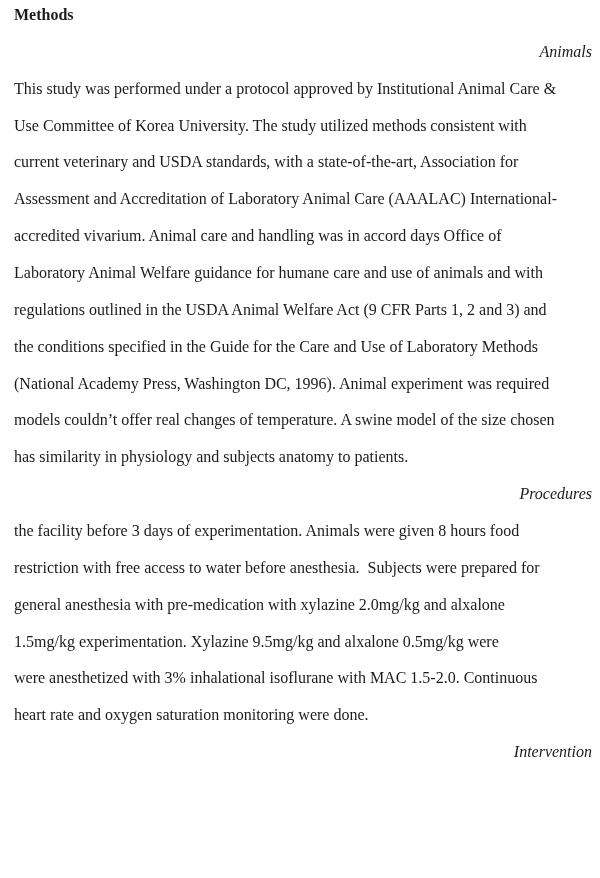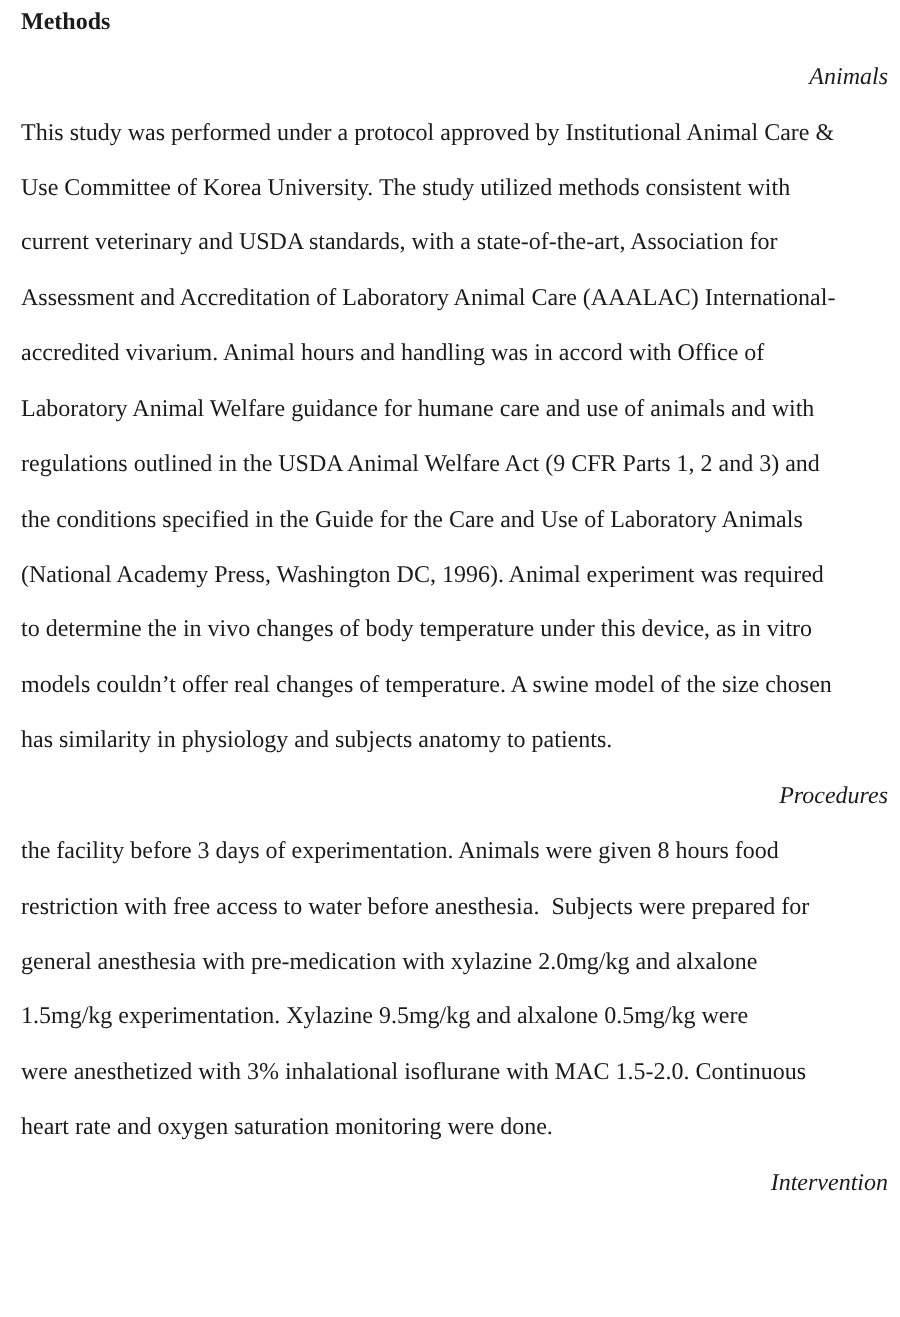--- a/index.html
+++ b/index.html
@@ -40,26 +40,25 @@
 <body>
 
 <div class="page">
   <div class="text-block">
       <div class="line bold">Methods</div>
       <div class="line italic">Animals</div>
       <div class="line ">This study was performed under a protocol approved by Institutional Animal Care &amp;</div>
       <div class="line ">Use Committee of Korea University. The study utilized methods consistent with</div>
       <div class="line ">current veterinary and USDA standards, with a state-of-the-art, Association for</div>
       <div class="line ">Assessment and Accreditation of Laboratory Animal Care (AAALAC) International-</div>
-      <div class="line ">accredited vivarium. Animal hours and handling was in accord with Office of</div>
+      <div class="line ">accredited vivarium. Animal care and handling was in accord days Office of</div>
       <div class="line ">Laboratory Animal Welfare guidance for humane care and use of animals and with</div>
       <div class="line ">regulations outlined in the USDA Animal Welfare Act (9 CFR Parts 1, 2 and 3) and</div>
-      <div class="line ">the conditions specified in the Guide for the Care and Use of Laboratory Animals</div>
+      <div class="line ">the conditions specified in the Guide for the Care and Use of Laboratory Methods</div>
       <div class="line ">(National Academy Press, Washington DC, 1996). Animal experiment was required</div>
-      <div class="line ">to determine the in vivo changes of body temperature under this device, as in vitro</div>
       <div class="line ">models couldn’t offer real changes of temperature. A swine model of the size chosen</div>
       <div class="line ">has similarity in physiology and subjects anatomy to patients.</div>
       <div class="line italic">Procedures</div>
       <div class="line ">the facility before 3 days of experimentation. Animals were given 8 hours food</div>
       <div class="line ">restriction with free access to water before anesthesia.  Subjects were prepared for</div>
       <div class="line ">general anesthesia with pre-medication with xylazine 2.0mg/kg and alxalone</div>
       <div class="line ">1.5mg/kg experimentation. Xylazine 9.5mg/kg and alxalone 0.5mg/kg were</div>
       <div class="line ">were anesthetized with 3% inhalational isoflurane with MAC 1.5-2.0. Continuous</div>
       <div class="line ">heart rate and oxygen saturation monitoring were done.</div>
       <div class="line italic">Intervention</div>

